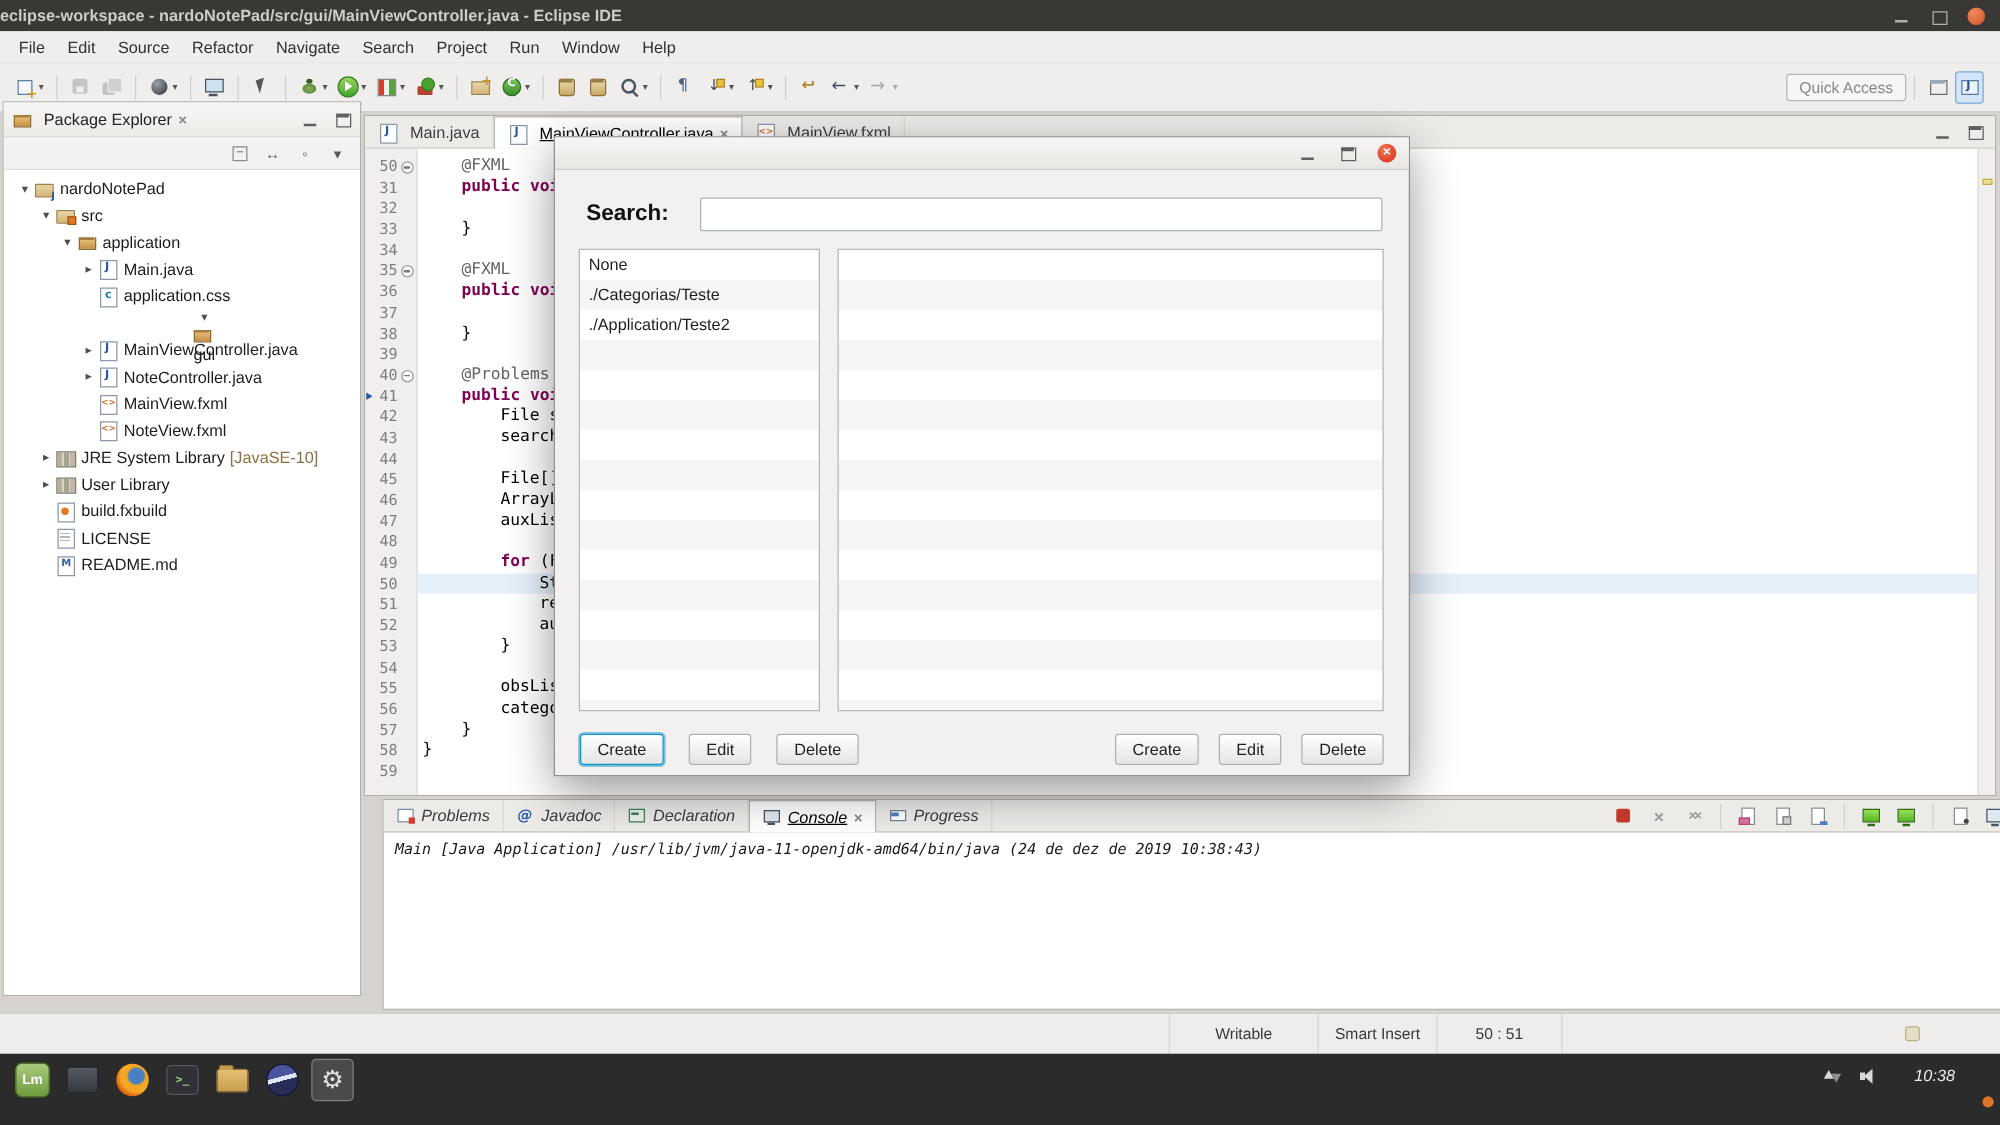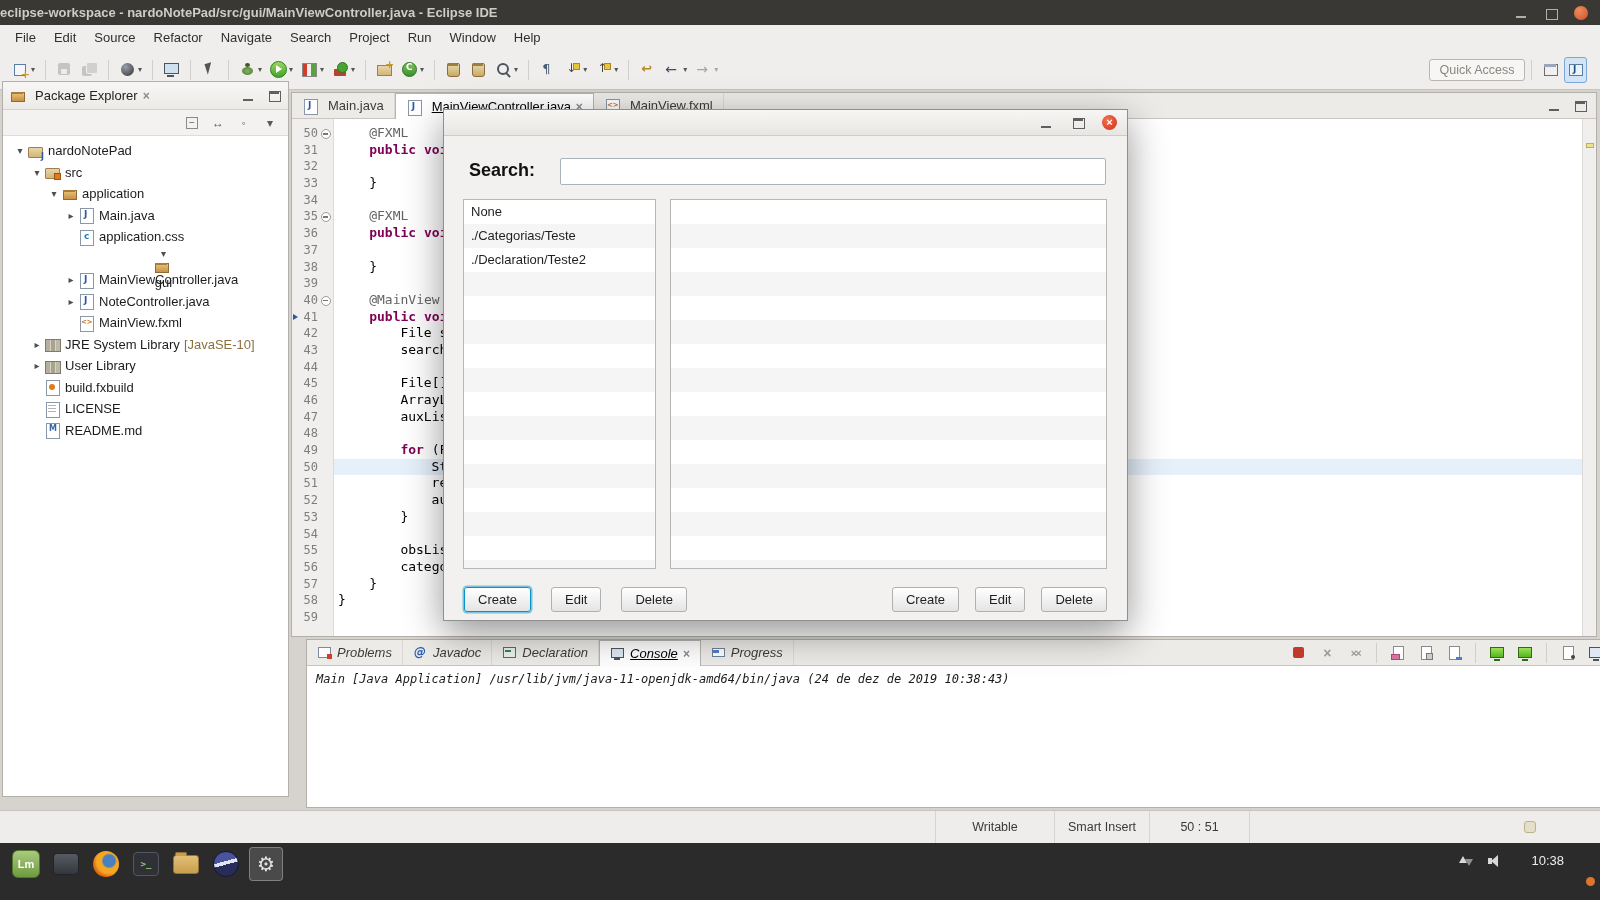--- a/index.html
+++ b/index.html
@@ -182,21 +182,21 @@
   .tk-active{background:rgba(255,255,255,.15);border:1px solid rgba(255,255,255,.3);}
   .tki{display:inline-flex;align-items:center;justify-content:center;}
   .tki-mint{width:28px;height:28px;border-radius:6px;background:linear-gradient(#a9ca7e,#6e9b3e);border:1px solid #50762a;color:#fff;font-weight:bold;font-size:11px;}
   .tki-darkwin{width:26px;height:22px;background:linear-gradient(#565b63,#33373d);border:1px solid #20242a;border-radius:4px;}
   .tki-firefox{width:26px;height:26px;border-radius:50%;background:radial-gradient(circle at 62% 38%,#4a7fc1 0 26%,#f5a623 34% 55%,#e06910 70%,#c44e06 100%);}
   .tki-terminal{width:26px;height:24px;border-radius:4px;background:#2f3136;border:1px solid #54575e;color:#8fd17a;font-size:9px;font-weight:bold;font-family:"DejaVu Sans Mono",monospace;}
   .tki-folder{width:26px;height:19px;background:linear-gradient(#e3c075,#c89d4e);border:1px solid #97713a;border-radius:3px;position:relative;}
   .tki-folder::before{content:"";position:absolute;left:1px;top:-4px;width:10px;height:3px;background:#c89d4e;border:1px solid #97713a;border-bottom:none;border-radius:2px 2px 0 0;}
   .tki-eclipse{width:26px;height:26px;border-radius:50%;background:linear-gradient(165deg,#4a549e 0 40%,#dfe5f2 40% 52%,#272c59 52%);border:1px solid #14173a;}
   .tki-gear{color:#e2e2e2;font-size:20px;line-height:1;}
-  #tray{margin-left:auto;display:flex;align-items:center;gap:28px;padding:6px 30px 0 0;}
+  #tray{margin-left:auto;display:flex;align-items:center;gap:28px;padding:6px 30px 0 0;font-style:italic;}
   .tki-net{width:14px;height:14px;position:relative;}
   .tki-net::before{content:"";position:absolute;left:0;top:2px;border-bottom:7px solid #d8d8d8;border-left:4px solid transparent;border-right:4px solid transparent;}
   .tki-net::after{content:"";position:absolute;right:0;bottom:2px;border-top:7px solid #8f8f8f;border-left:4px solid transparent;border-right:4px solid transparent;}
   .tki-vol{width:16px;height:14px;position:relative;}
   .tki-vol::before{content:"";position:absolute;left:1px;top:4px;width:4px;height:6px;background:#d8d8d8;}
   .tki-vol::after{content:"";position:absolute;left:4px;top:1px;border-right:7px solid #d8d8d8;border-top:6px solid transparent;border-bottom:6px solid transparent;}
   #clock{color:#ececec;font-size:13px;}
   #notif-dot{position:absolute;right:5px;top:34px;width:9px;height:9px;border-radius:50%;background:#e0742c;}
 </style>
 </head>
@@ -380,20 +380,25 @@
       <div class="tree-row" style="padding-left: 61px;">
         <span class="tr-arrow arr-closed"></span>
         <span class="ti ti-java"></span>
         <span class="tr-label">NoteController.java</span>
       </div>
       <div class="tree-row" style="padding-left: 61px;">
         <span class="tr-arrow "></span>
         <span class="ti ti-fxml"></span>
         <span class="tr-label">MainView.fxml</span>
       </div>
+      <div class="tree-row" style="padding-left: 61px;">
+        <span class="tr-arrow "></span>
+        <span class="ti ti-fxml"></span>
+        <span class="tr-label">NoteView.fxml</span>
+      </div>
       <div class="tree-row" style="padding-left: 27px;">
         <span class="tr-arrow arr-closed"></span>
         <span class="ti ti-lib"></span>
         <span class="tr-label">JRE System Library</span>
         <span class="tr-suffix">[JavaSE-10]</span>
       </div>
       <div class="tree-row" style="padding-left: 27px;">
         <span class="tr-arrow arr-closed"></span>
         <span class="ti ti-lib"></span>
         <span class="tr-label">User Library</span>
@@ -487,21 +492,21 @@
           <span class="cbody" style="padding-left: 35.2px;"><span class="tk-pl">}</span></span>
         </div>
         <div class="cline">
           <span class="lnum">39</span>
           <span class="fold"></span>
           <span class="cbody" style="padding-left: 4px;"></span>
         </div>
         <div class="cline">
           <span class="lnum">40</span>
           <span class="fold has"></span>
-          <span class="cbody" style="padding-left: 35.2px;"><span class="tk-ann">@MainView</span></span>
+          <span class="cbody" style="padding-left: 35.2px;"><span class="tk-ann">@Problems</span></span>
         </div>
         <div class="cline">
           <span class="lmark"></span>
           <span class="lnum">41</span>
           <span class="fold"></span>
           <span class="cbody" style="padding-left: 35.2px;"><span class="tk-kw">public voi</span></span>
         </div>
         <div class="cline">
           <span class="lnum">42</span>
           <span class="fold"></span>
@@ -688,21 +693,21 @@
   <div class="dlg-titlebar">
     <span class="pc pc-min"></span>
     <span class="pc pc-max"></span>
     <span class="dlg-close"></span>
   </div>
   <span id="search-label">Search:</span>
   <input id="search-input" value="" style="">
   <div id="left-list" class="jfx-list">
       <div class="lrow">None</div>
       <div class="lrow">./Categorias/Teste</div>
-      <div class="lrow">./Declaration/Teste2</div>
+      <div class="lrow">./Application/Teste2</div>
     </div>
   <div id="right-list" class="jfx-list"></div>
   <div id="left-buttons" class="btn-row">
       <button class="jfx-btn focused">Create</button>
       <button class="jfx-btn">Edit</button>
       <button class="jfx-btn">Delete</button>
     </div>
   <div id="right-buttons" class="btn-row">
       <button class="jfx-btn">Create</button>
       <button class="jfx-btn">Edit</button>

